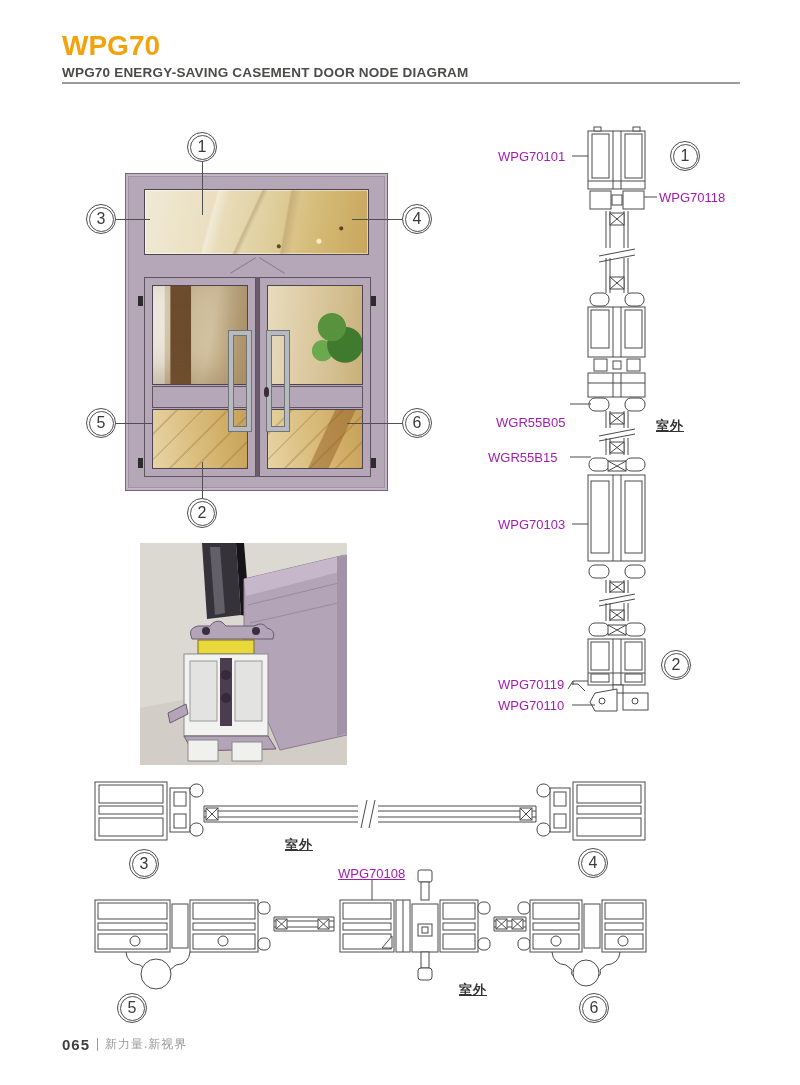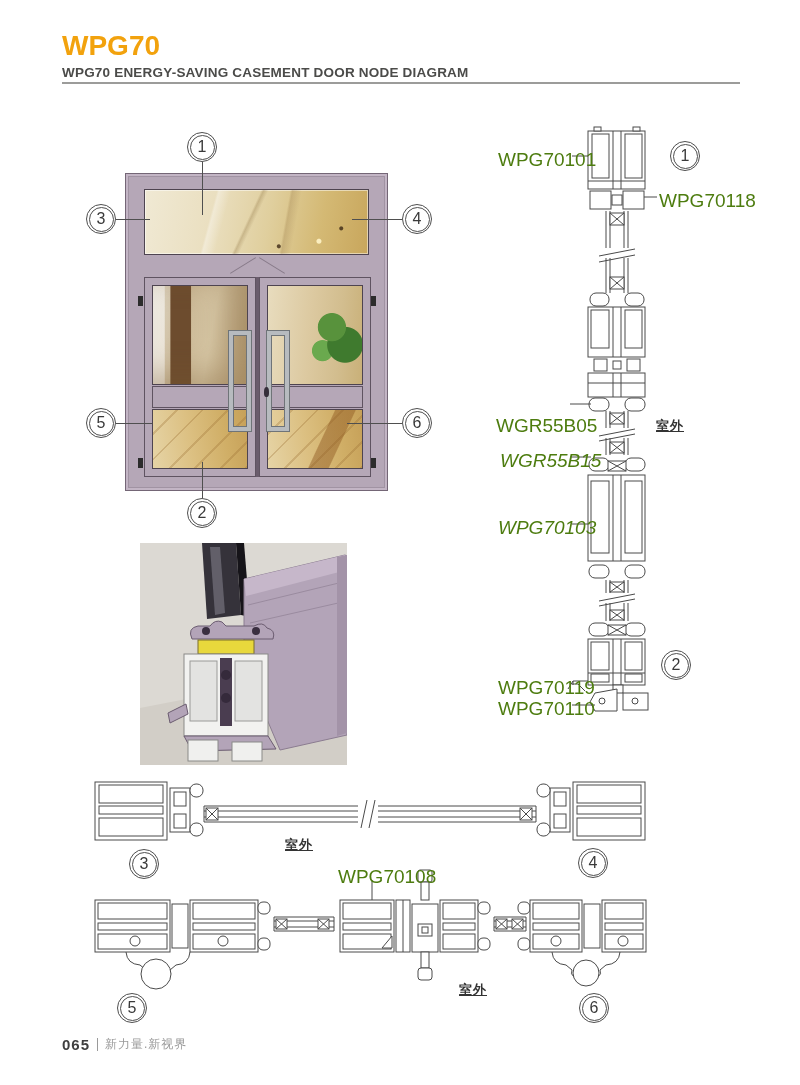--- a/index.html
+++ b/index.html
@@ -20,21 +20,21 @@
   svg .ln { fill:none; stroke:#4a4a4a; stroke-width:1; }
 
   .callout { position:absolute; width:30px; height:30px; }
   .callout .ring { position:absolute; inset:0; border:1px solid #4f4f4f; border-radius:50%; background:#fff; }
   .callout .inner { position:absolute; inset:2.5px; border:1px solid #4f4f4f; border-radius:50%;
                     display:flex; align-items:center; justify-content:center;
                     font-size:16px; color:#3a3a3a; }
   .lead-h { position:absolute; height:1px; background:#4f4f4f; }
   .lead-v { position:absolute; width:1px; background:#4f4f4f; }
 
-  .lbl { position:absolute; font-size:19px; color:#4d7c0f; white-space:nowrap; }
+  .lbl { position:absolute; font-size:13px; color:#a21caf; white-space:nowrap; }
   .zh { font-size:13px; font-weight:bold; color:#333; letter-spacing:1px;text-decoration:underline; }
 
   
   #door { position:absolute; left:125px; top:173px; width:263px; height:318px;
           background:#b5a7b7; border:1.5px solid #746676;
           box-shadow: inset 0 0 0 2px #c3b5c5, inset 0 0 0 3px #a193a3; }
   #transom { position:absolute; left:18px; top:15px; width:225px; height:66px;
              border:1px solid #4e4450;
              background:
                radial-gradient(circle at 78% 80%, rgba(255,244,200,.9) 0 2px, transparent 3px),
@@ -281,22 +281,22 @@
     <line class="ln" x1="75" y1="332" x2="96" y2="332"></line>
     <line class="ln" x1="77" y1="399" x2="93" y2="399"></line>
     <path class="ln" d="M77,559 H83 L90,566"></path>
     <line class="ln" x1="77" y1="580" x2="100" y2="580"></line>
   </svg>
 
   <div class="lbl" style="left:498px; top:149px;">WPG70101</div>
   <div class="lbl" style="left:659px; top:190px;">WPG70118</div>
   <div class="lbl" style="left:496px; top:397px;margin-top:18px;">WGR55B05</div>
   <div class="lbl zh" style="left:656px; top:417px;">室外</div>
-  <div class="lbl" style="left:500px; top:450px;font-style:italic;">WGR55B15</div>
-  <div class="lbl" style="left:498px; top:517px;font-style:italic;">WPG70103</div>
+  <div class="lbl" style="left:488px; top:450px;">WGR55B15</div>
+  <div class="lbl" style="left:498px; top:517px;">WPG70103</div>
   <div class="lbl" style="left:498px; top:677px;">WPG70119</div>
   <div class="lbl" style="left:498px; top:698px;">WPG70110</div>
 
   <div class="callout" style="left:670px; top:141px;">
     <span class="ring"></span>
       <span class="inner">1</span>
   </div>
   <div class="callout" style="left:661px; top:650px;">
     <span class="ring"></span>
       <span class="inner">2</span>
@@ -403,21 +403,21 @@
     <rect class="p" x="515" y="43" width="38" height="16"></rect>
     <rect class="p" x="515" y="63" width="38" height="7"></rect>
     <rect class="p" x="515" y="74" width="38" height="15"></rect>
     <circle class="p" cx="466" cy="81" r="5"></circle>
     <circle class="p" cx="533" cy="81" r="5"></circle>
     <path class="ln" d="M462,92 q1,12 14,13 l6,5 q-2,4 2,7 M530,92 q-1,12 -14,13 l-6,5 q2,4 -2,7"></path>
     <circle class="p" cx="496" cy="113" r="13"></circle>
 
     <line class="ln" x1="282" y1="20" x2="282" y2="40"></line>
   </svg>
-  <div class="lbl" style="left:338px; top:866px;">WPG70108</div>
+  <div class="lbl" style="left:338px; top:866px;text-decoration:underline;">WPG70108</div>
   <div class="lbl zh" style="left:459px; top:981px;">室外</div>
   <div class="callout" style="left:117px; top:993px;">
     <span class="ring"></span>
       <span class="inner">5</span>
   </div>
   <div class="callout" style="left:579px; top:993px;">
     <span class="ring"></span>
       <span class="inner">6</span>
   </div>
 

